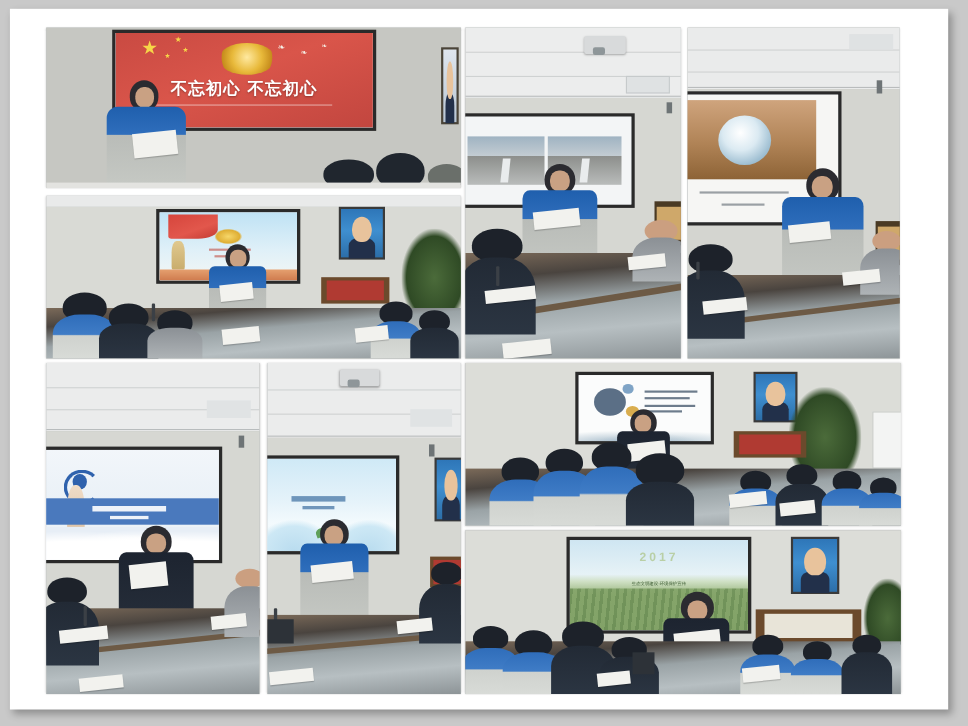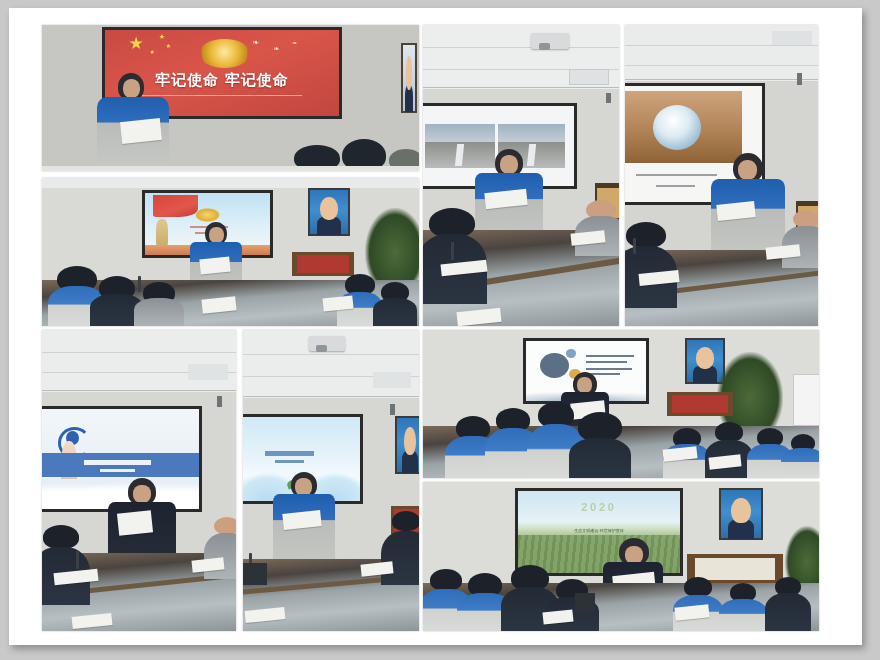--- a/index.html
+++ b/index.html
@@ -248,21 +248,21 @@
           <div class="screen">
             <div class="slide-red">
               <div class="star" style="left:10%;top:6%;font-size:17px;">★</div>
               <div class="star" style="left:23%;top:4%;font-size:7px;">★</div>
               <div class="star" style="left:26%;top:15%;font-size:6px;">★</div>
               <div class="star" style="left:19%;top:22%;font-size:6px;">★</div>
               <div class="emblem"></div>
               <div class="birds" style="left:63%;top:10%;font-size:8px;">❧</div>
               <div class="birds" style="left:72%;top:17%;font-size:7px;">❧</div>
               <div class="birds" style="left:80%;top:12%;font-size:6px;">❧</div>
-              <div class="cn-title" style="top:48%;font-size:15px;">牢记使命  牢记使命</div>
+              <div class="cn-title" style="top:48%;font-size:15px;">不忘初心  不忘初心</div>
               <div class="rule" style="top:76%;"></div>
             </div>
           </div>
         </div>
 
         <div class="portrait" style="right:2px;top:18px;width:16px;height:70px;background:#4a4438;">
           <i style="background:linear-gradient(180deg,#dfe6ee 0%,#b8c6d4 100%);"></i>
         </div>
 
         <div>
@@ -602,21 +602,21 @@
         </div>
       </div>
     </div>
 
     <div class="photo" style="left:414px;top:474px;width:396px;height:149px;">
       <div class="ph-inner">
         <div class="wall" style="top:0;height:100%;background:#dcddd8;"></div>
         <div class="screen-frame" style="left:92px;top:6px;width:168px;height:88px;">
           <div class="screen">
             <div class="slide-green">
-              <div class="year" style="font-size:11px;">2020</div>
+              <div class="year" style="font-size:11px;">2017</div>
               <div class="field"></div>
               <div class="sub" style="font-size:4px;">生态文明建设·环境保护宣传</div>
             </div>
           </div>
         </div>
         <div class="portrait" style="right:56px;top:6px;width:44px;height:52px;">
             <i></i>
           </div>
         <div class="plant" style="right:-10px;top:44px;width:44px;height:60px;"></div>
         <div class="cert" style="right:36px;top:72px;width:96px;height:30px;background:#6b4a2c;">

